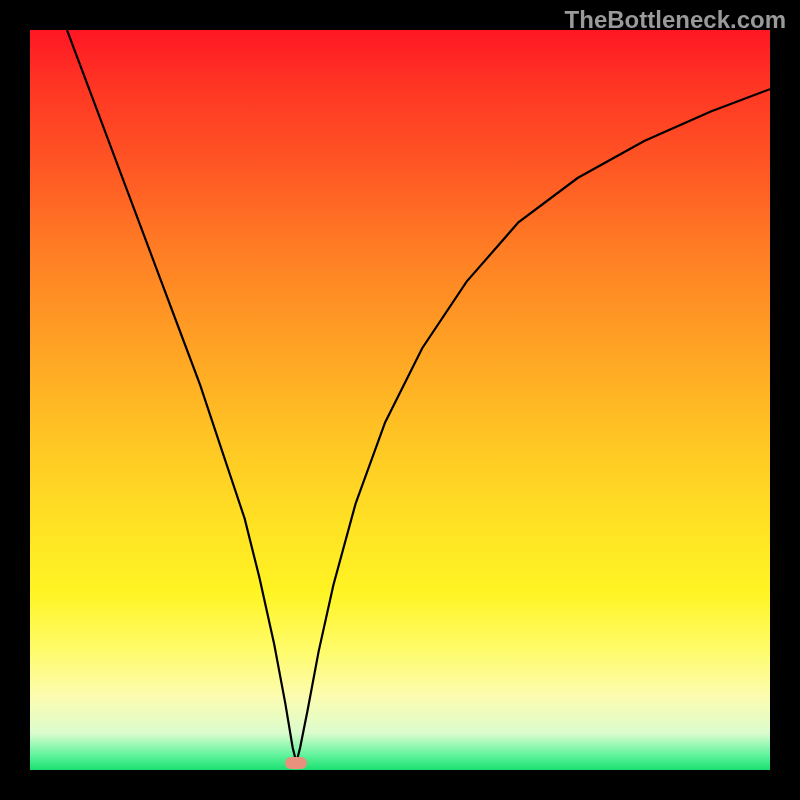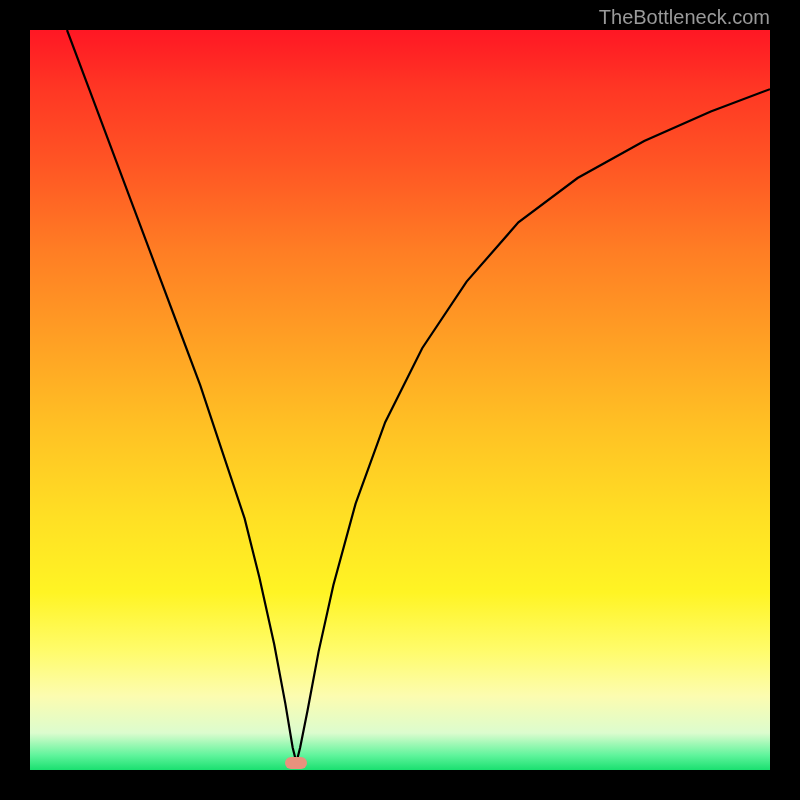--- a/index.html
+++ b/index.html
@@ -30,24 +30,25 @@
       #fffc6c 84%,
       #fcfcb0 90%,
       #dcfcce 95%,
       #60f49c 98%,
       #1ae070 100%
     );
   }
   .watermark {
     position: absolute;
     top: 6px;
-    right: 30px;
+    right: 14px;
     color: #9a9a9a;
-    font-size: 20px;
+    font-size: 24px;
     letter-spacing: 0px;
+    font-weight: bold;
   }
   .curve {
     position: absolute;
     left: 0;
     top: 0;
     width: 740px;
     height: 740px;
   }
   .marker {
     position: absolute;

